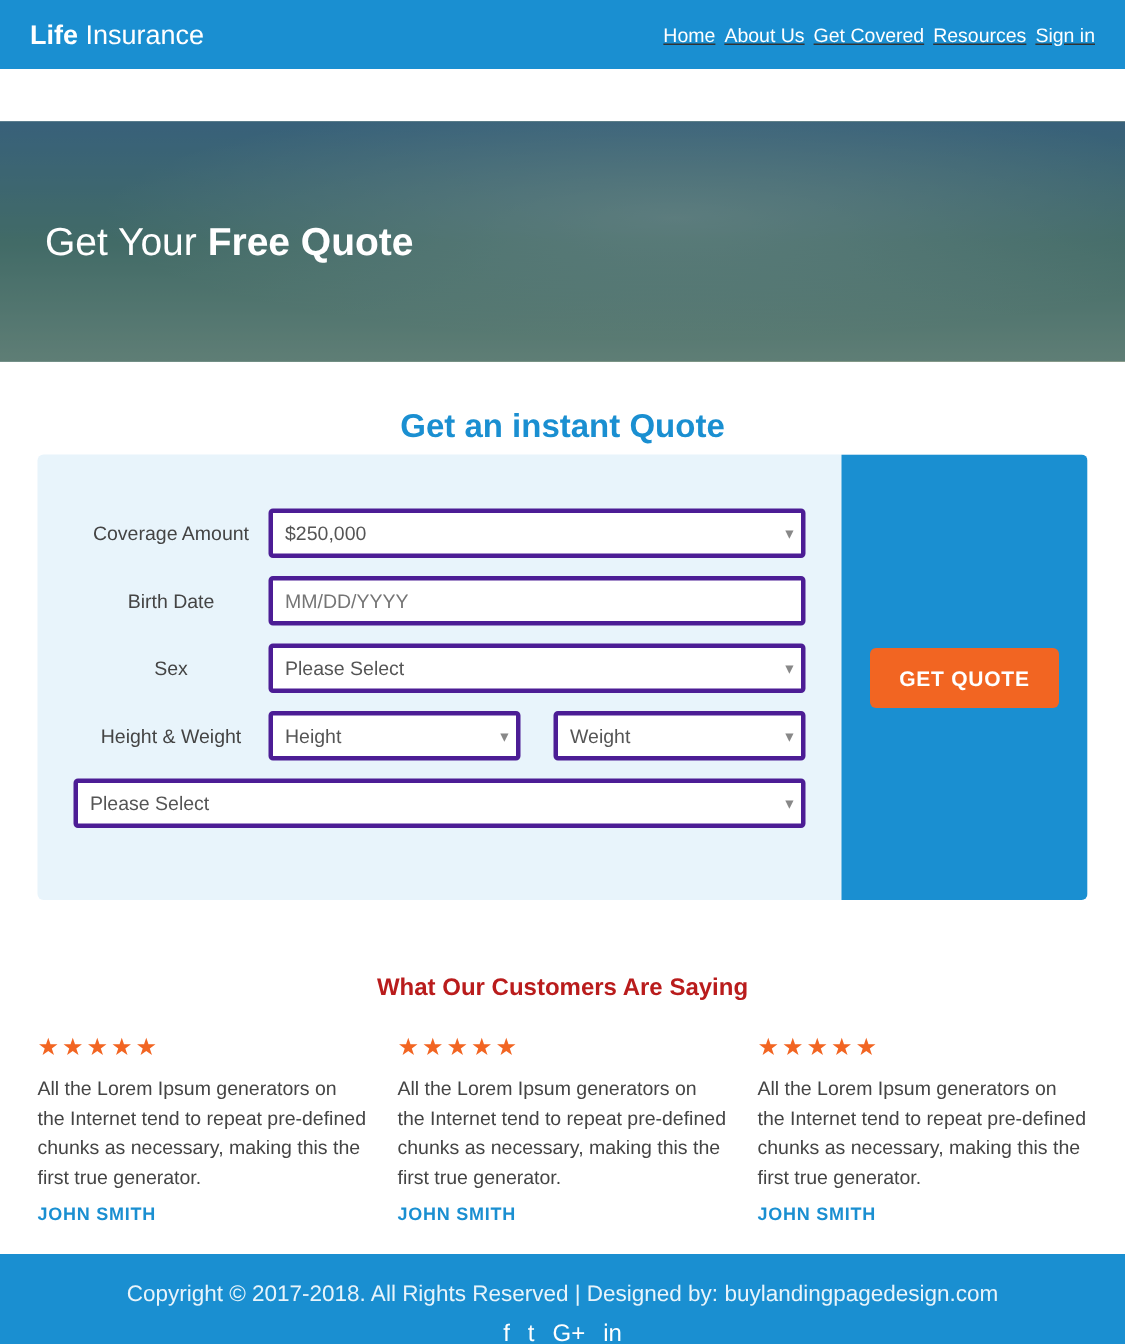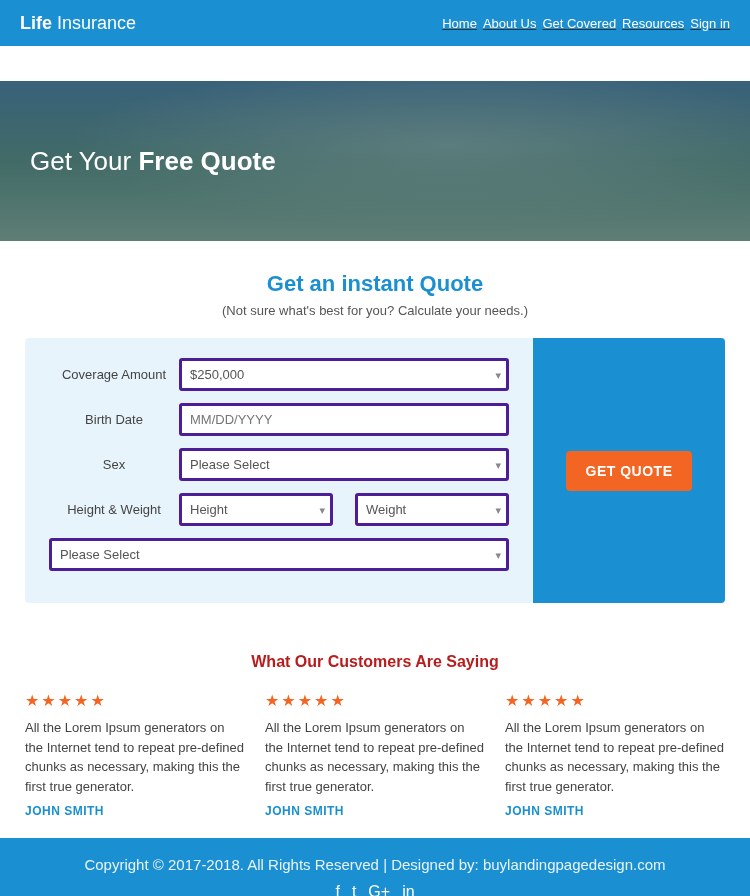--- a/index.html
+++ b/index.html
@@ -40,23 +40,23 @@
 
     
     .form-container {
       display: flex;
       max-width: 700px;
       margin: 0 auto;
       background: #e8f4fb;
       border-radius: 4px;
       overflow: hidden;
     }
-    .form-left { flex: 1; padding: 20px 24px; border-radius: 15px; }
+    .form-left { flex: 1; padding: 36px 24px; border-radius: 15px; }
     .form-right {
-      width: 192px;
+      width: 164px;
       background: #1a8fd1;
       display: flex;
       align-items: center;
       justify-content: center;
     }
     .form-row {
       display: flex;
       align-items: center;
       margin-bottom: 12px;
     }
@@ -164,21 +164,20 @@
   <div class="hero-overlay"></div>
   <div class="hero-content">
     <div class="hero-text">
       <span>Get Your </span><strong>Free Quote</strong>
     </div>
   </div>
 </div>
 
 <div class="quote-section">
   <h2>Get an instant Quote</h2>
-  <p>(Not sure what's best for you? Calculate your needs.)</p>
 
   <div class="form-container">
     <div class="form-left">
 
       <div class="form-row">
         <label class="form-label">Coverage Amount</label>
         <div class="form-control-select-wrapper">
           <select class="form-control">
             <option>$250,000</option>
           </select>

